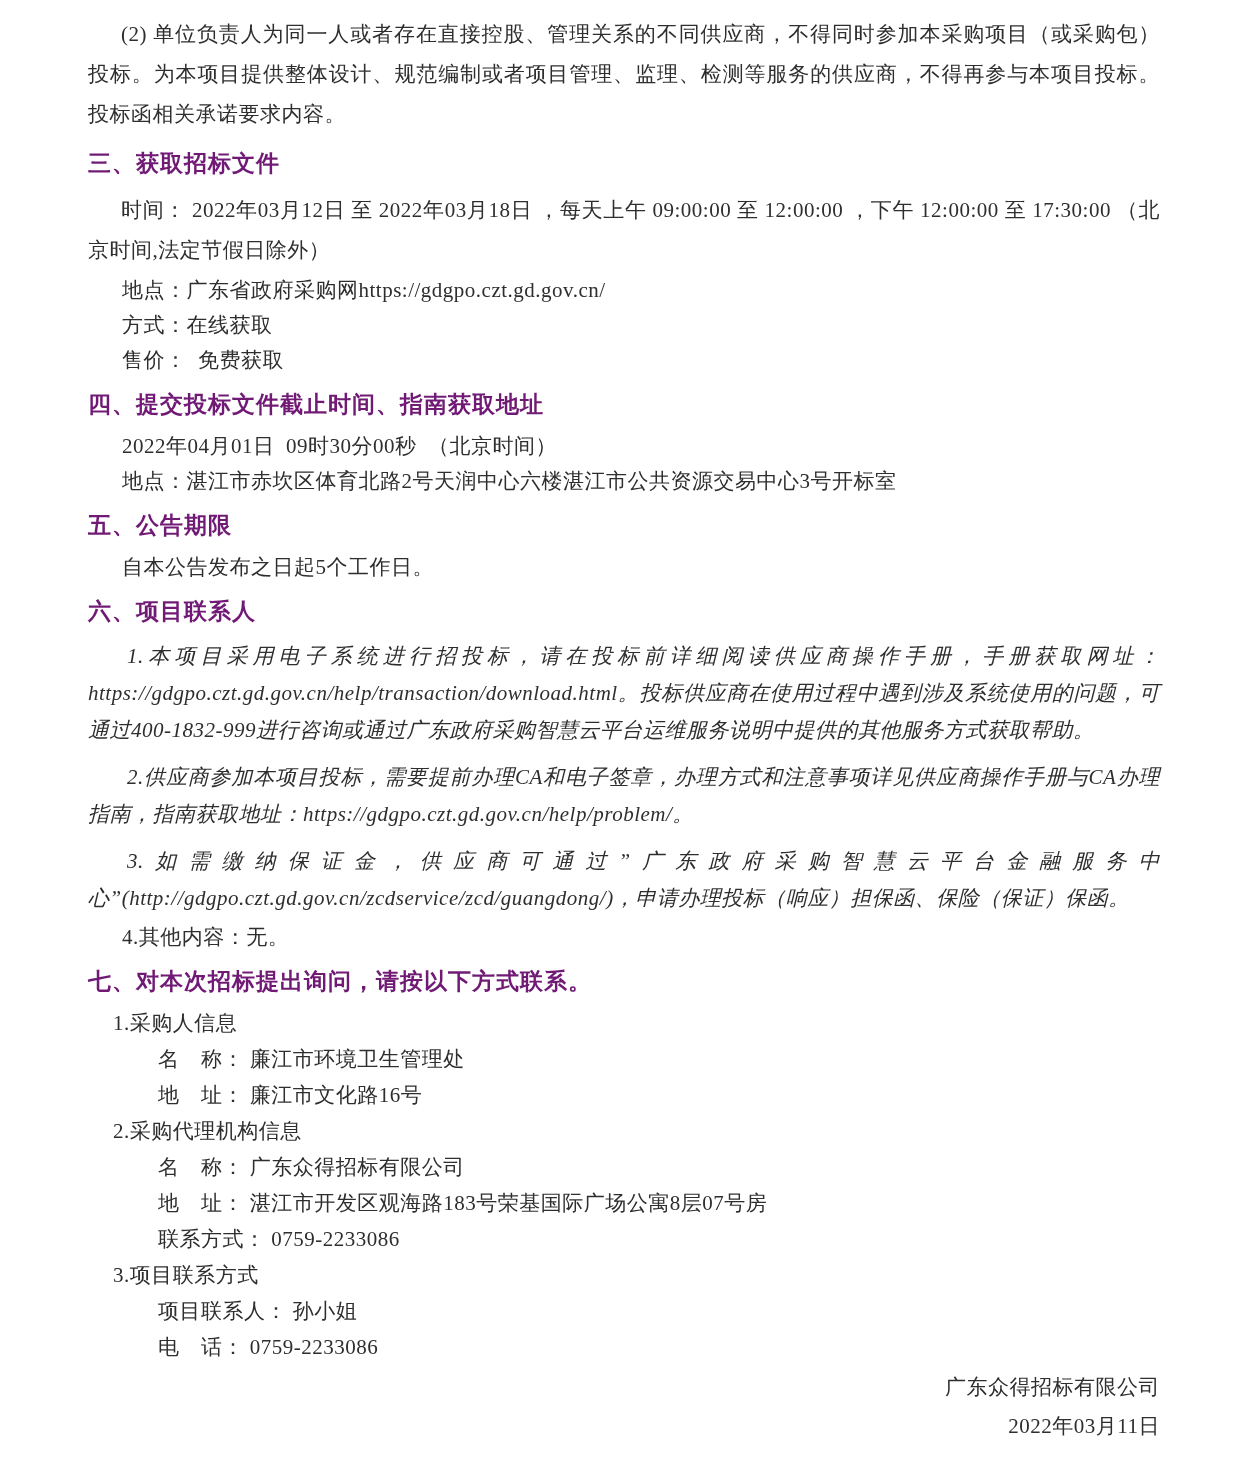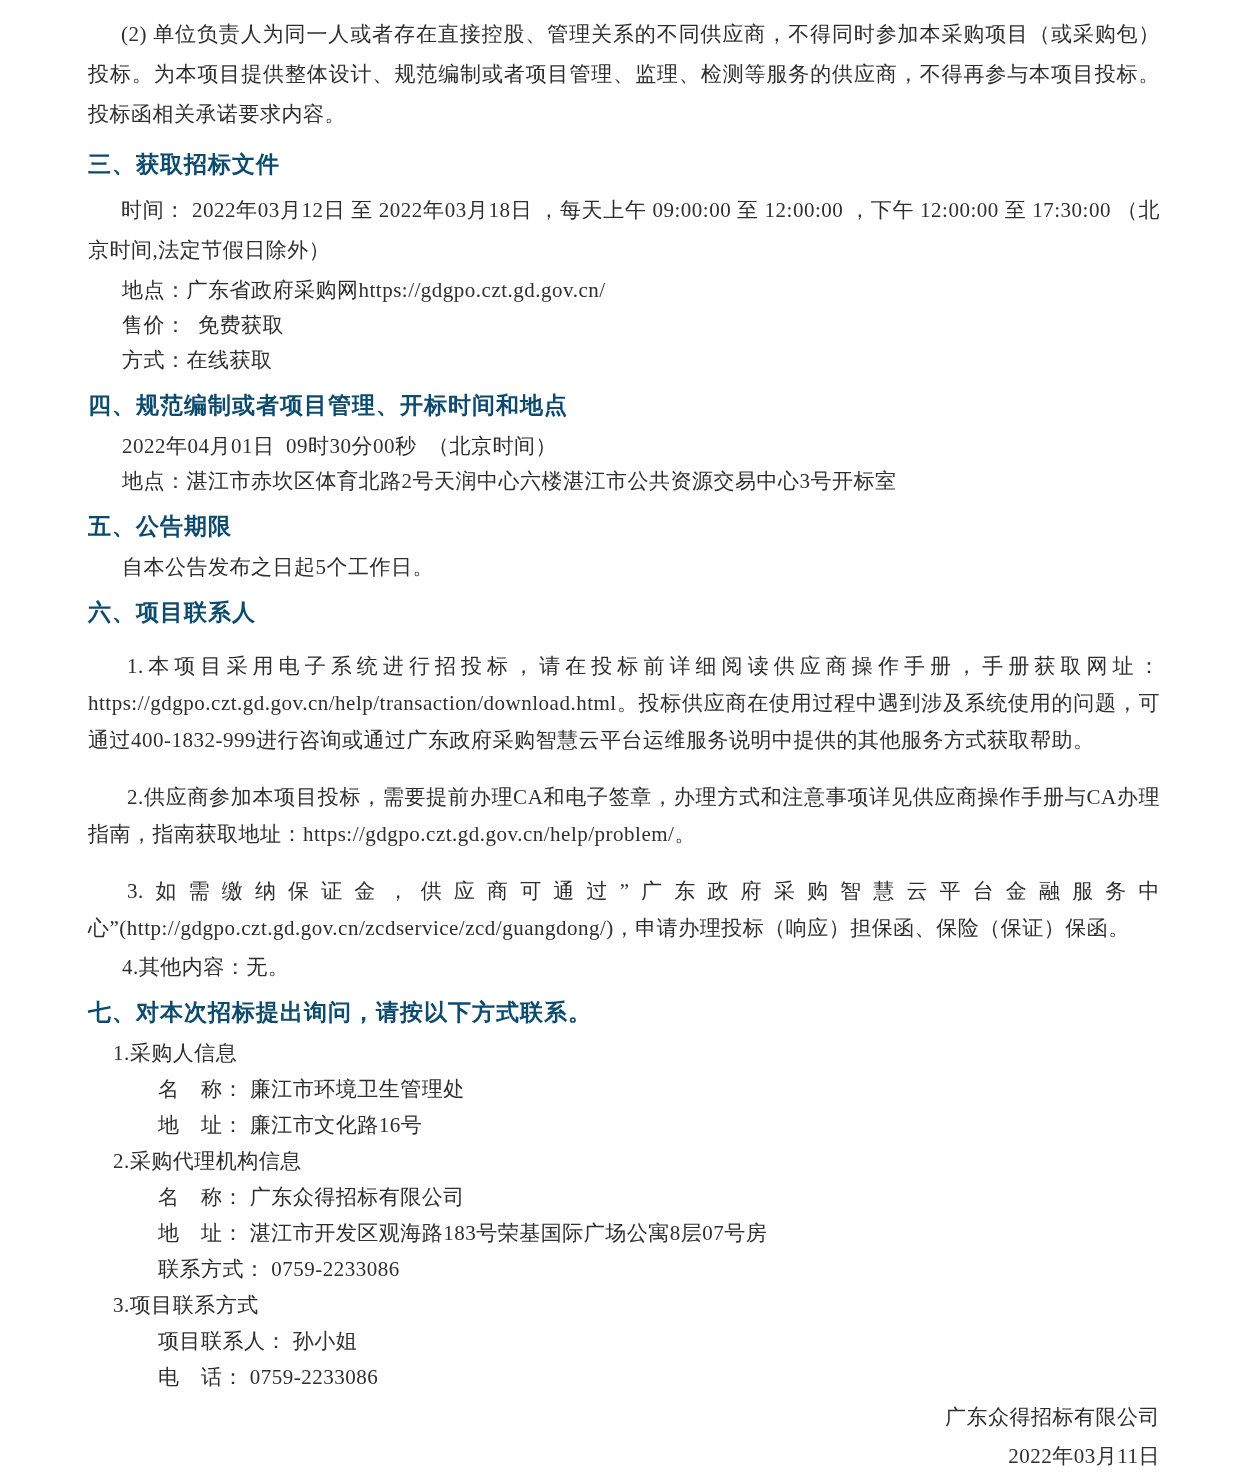--- a/index.html
+++ b/index.html
@@ -15,30 +15,31 @@
   .doc { width: 100%; }
 
   
   .para {
     font-size: 21px;
     line-height: 40px;
     text-align: justify;
     text-indent: 33px;
     letter-spacing: 0.5px;
   }
-  .para.tight { line-height: 37px; margin-top: 20px; text-indent: 39px; }
+  .para.tight { line-height: 37px; margin-top: 10px; text-indent: 39px; font-style: italic; }
 
   
   .sec-title {
     font-size: 23px;
     font-weight: 600;
-    color: #0c4a6e;
+    color: #701a75;
     line-height: 30px;
     margin: 16px 0 10px 0;
     letter-spacing: 1px;
+    font-family: Liberation Mono, monospace;
   }
 
   
   .line {
     font-size: 21px;
     line-height: 30px;
     margin-top: 5px;
     white-space: pre-wrap;
     letter-spacing: 0.5px;
   }
@@ -59,24 +60,24 @@
 </head>
 <body>
 
 <div class="doc">
 
   <p class="para">(2) 单位负责人为同一人或者存在直接控股、管理关系的不同供应商，不得同时参加本采购项目（或采购包）投标。为本项目提供整体设计、规范编制或者项目管理、监理、检测等服务的供应商，不得再参与本项目投标。投标函相关承诺要求内容。</p>
 
   <h2 class="sec-title">三、获取招标文件</h2>
   <p class="para">时间：  2022年03月12日  至  2022年03月18日 ，每天上午 09:00:00 至 12:00:00 ，下午 12:00:00 至 17:30:00 （北京时间,法定节假日除外）</p>
   <p class="line indent-1">地点：广东省政府采购网https://gdgpo.czt.gd.gov.cn/</p>
+  <p class="line indent-1">方式：在线获取</p>
   <p class="line indent-1">售价：  免费获取</p>
-  <p class="line indent-1">方式：在线获取</p>
 
-  <h2 class="sec-title">四、规范编制或者项目管理、开标时间和地点</h2>
+  <h2 class="sec-title">四、提交投标文件截止时间、指南获取地址</h2>
   <p class="line indent-1">2022年04月01日  09时30分00秒  （北京时间）</p>
   <p class="line indent-1">地点：湛江市赤坎区体育北路2号天润中心六楼湛江市公共资源交易中心3号开标室</p>
 
   <h2 class="sec-title">五、公告期限</h2>
   <p class="line indent-1">自本公告发布之日起5个工作日。</p>
 
   <h2 class="sec-title">六、项目联系人</h2>
   <p class="para tight">1.本项目采用电子系统进行招投标，请在投标前详细阅读供应商操作手册，手册获取网址：https://gdgpo.czt.gd.gov.cn/help/transaction/download.html。投标供应商在使用过程中遇到涉及系统使用的问题，可通过400-1832-999进行咨询或通过广东政府采购智慧云平台运维服务说明中提供的其他服务方式获取帮助。</p>
   <p class="para tight">2.供应商参加本项目投标，需要提前办理CA和电子签章，办理方式和注意事项详见供应商操作手册与CA办理指南，指南获取地址：https://gdgpo.czt.gd.gov.cn/help/problem/。</p>
   <p class="para tight">3.如需缴纳保证金，供应商可通过”广东政府采购智慧云平台金融服务中心”(http://gdgpo.czt.gd.gov.cn/zcdservice/zcd/guangdong/)，申请办理投标（响应）担保函、保险（保证）保函。</p>

